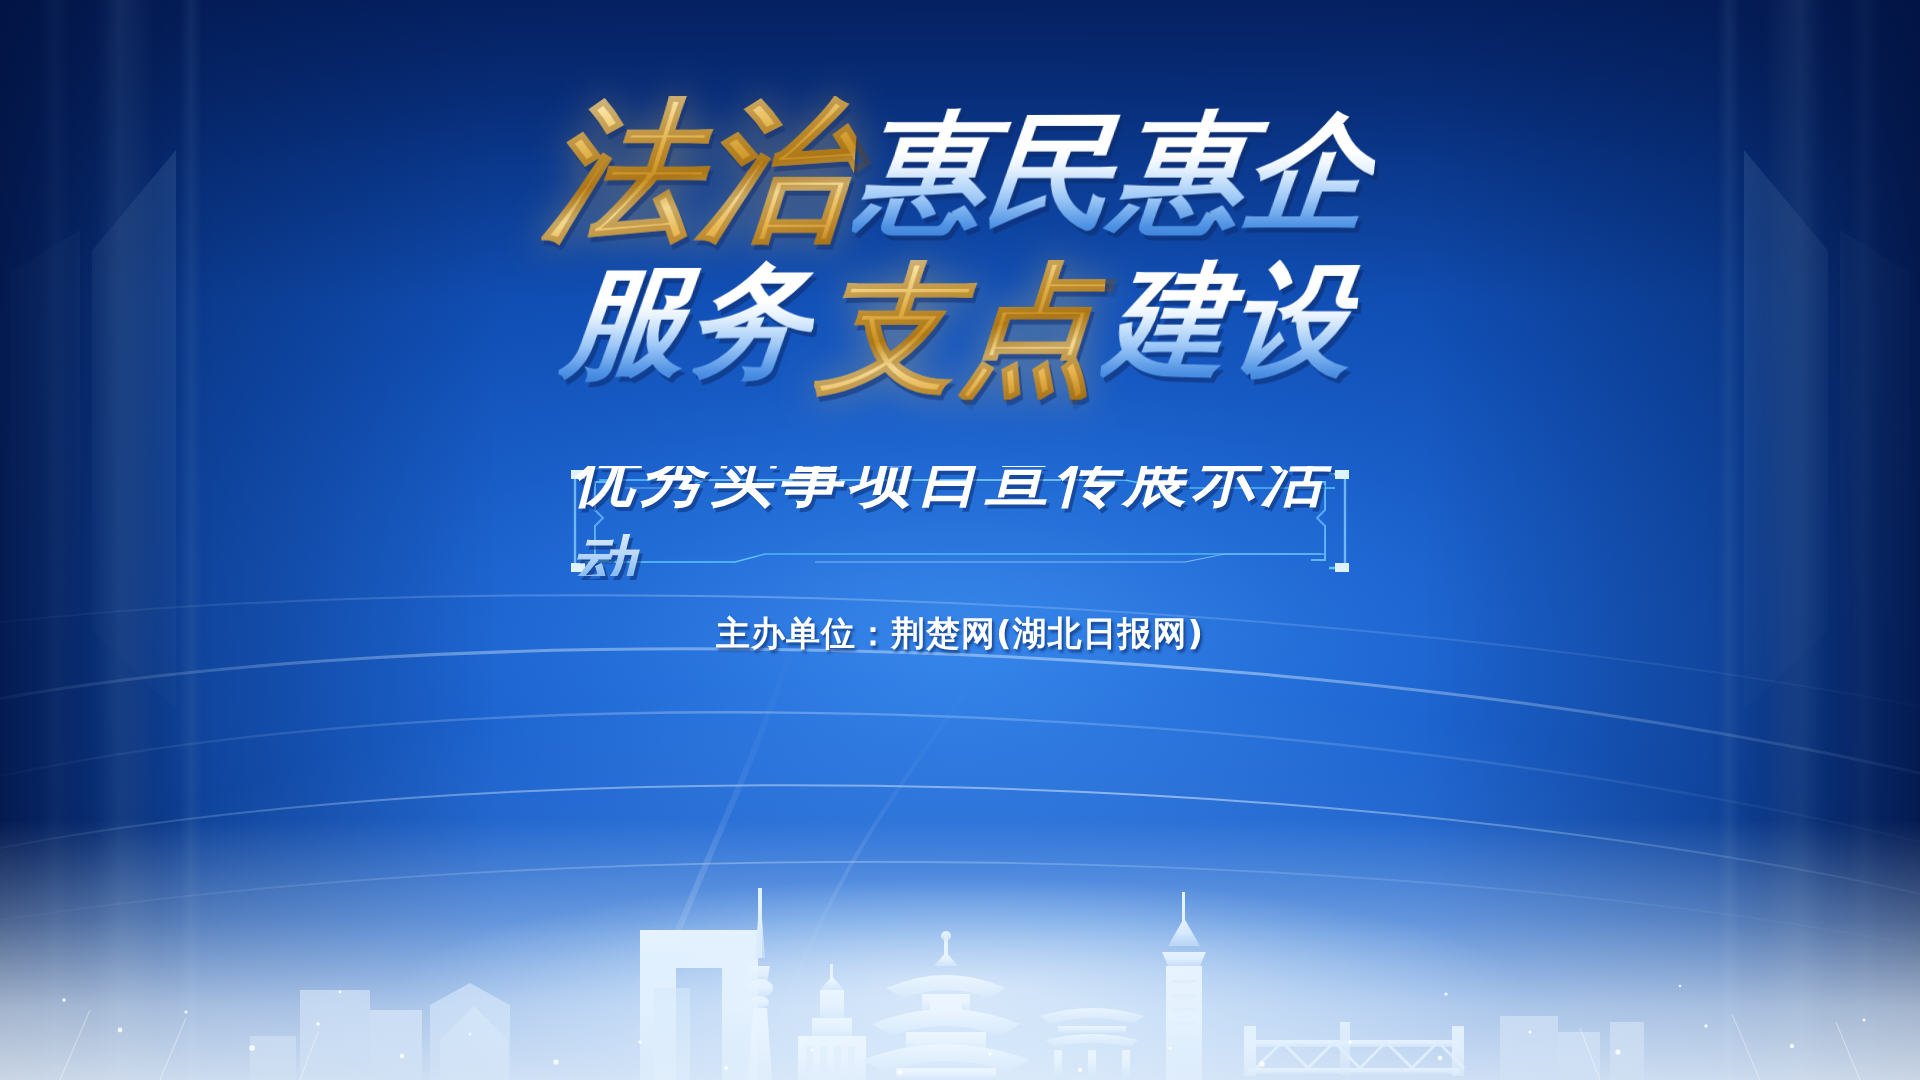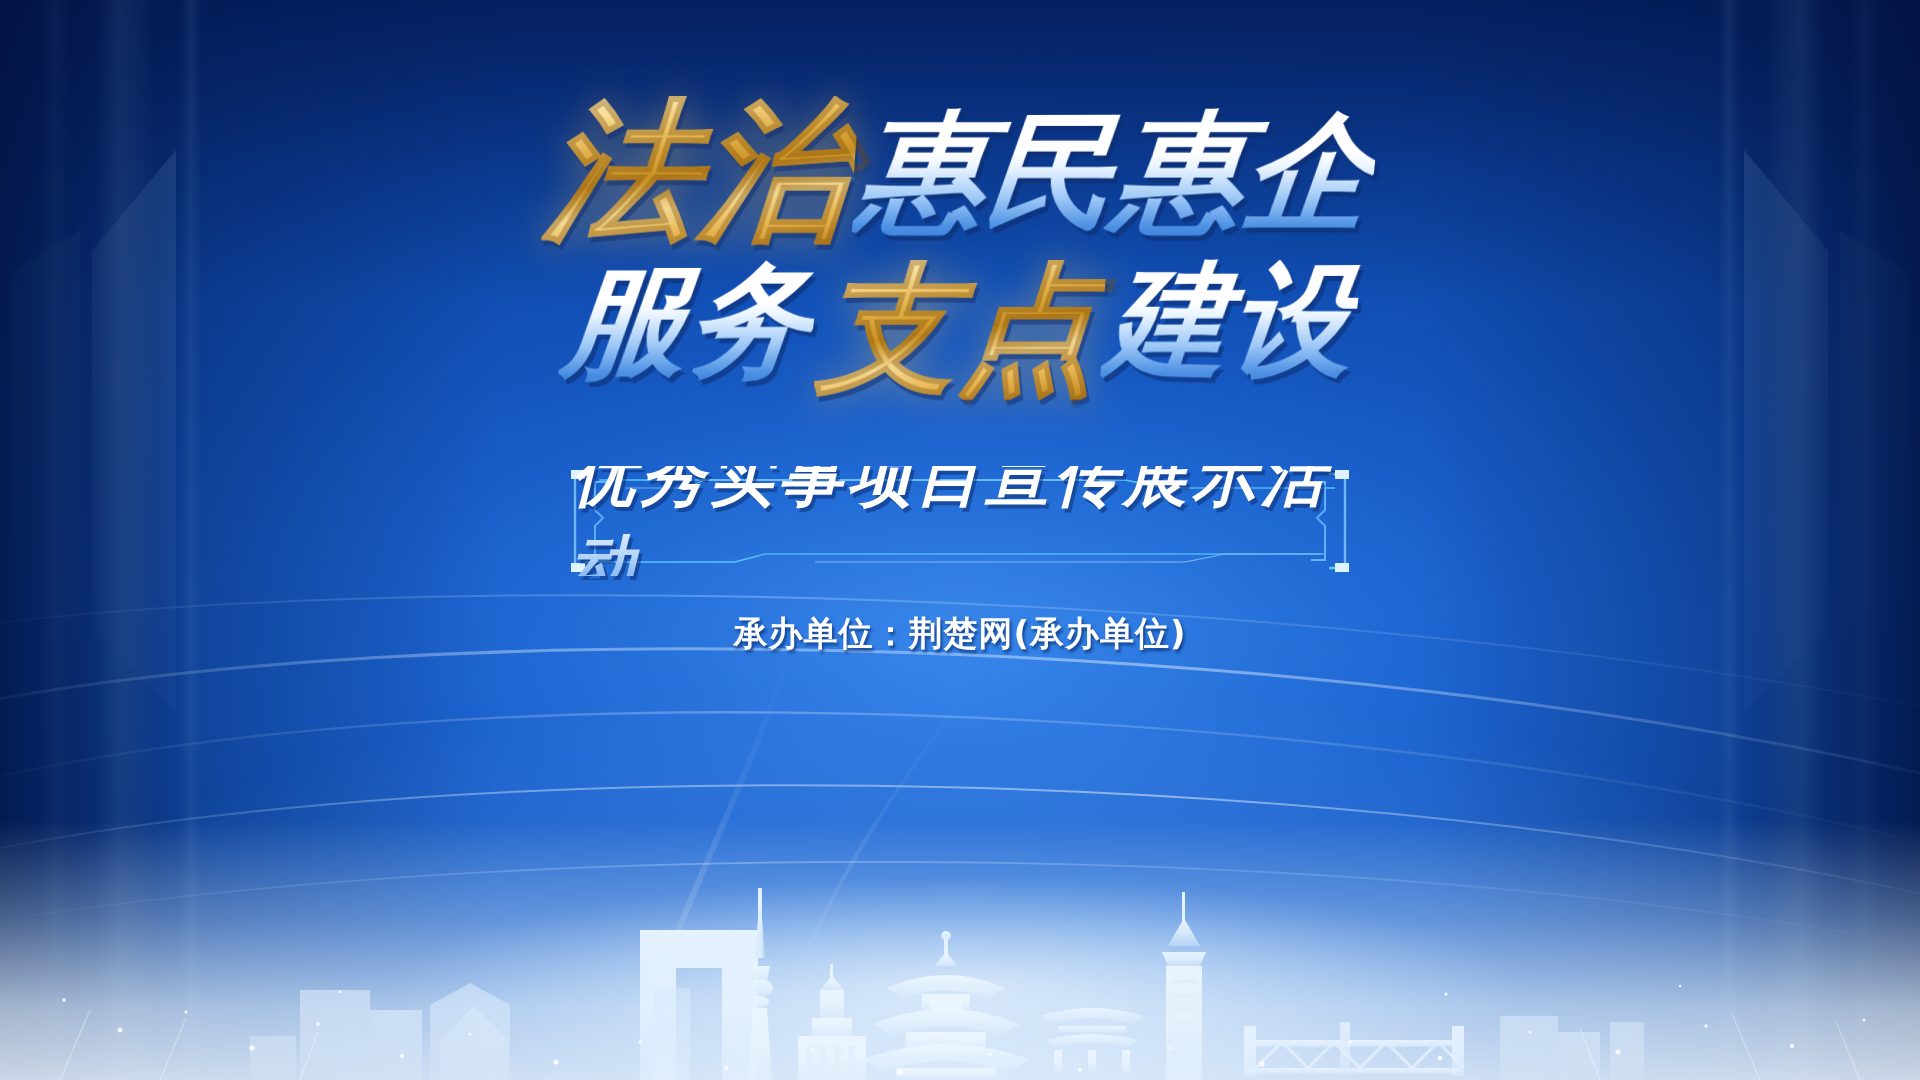--- a/index.html
+++ b/index.html
@@ -212,21 +212,21 @@
 
       <polyline points="20,96 170,96 200,88 760,88" fill="none" stroke="#5fc9ff" stroke-width="1.6" opacity=".95"></polyline>
       <polyline points="250,96 620,96 660,88 756,88" fill="none" stroke="#9fd8ff" stroke-width="1.2" opacity=".7"></polyline>
 
       <rect x="30" y="20" width="730" height="70" fill="#1e6fd6" opacity=".16"></rect>
     </svg>
     <div class="banner-text cn">优秀实事项目宣传展示活动</div>
   </div>
 
   <div class="orgs">
-    <div class="org-line">承办单位：荆楚网(承办单位)</div>
+    <div class="org-line">主办单位：荆楚网(湖北日报网)</div>
   </div>
 
   <div class="skyline">
     <svg viewBox="0 0 1920 340" preserveAspectRatio="none" style="position:absolute;inset:0;width:100%;height:100%">
       <defs>
         <linearGradient id="bld" x1="0" y1="0" x2="0" y2="1">
           <stop offset="0%" stop-color="#ffffff" stop-opacity=".97"></stop>
           <stop offset="52%" stop-color="#e8f3ff" stop-opacity=".92"></stop>
           <stop offset="100%" stop-color="#bcd9f6" stop-opacity=".55"></stop>
         </linearGradient>

